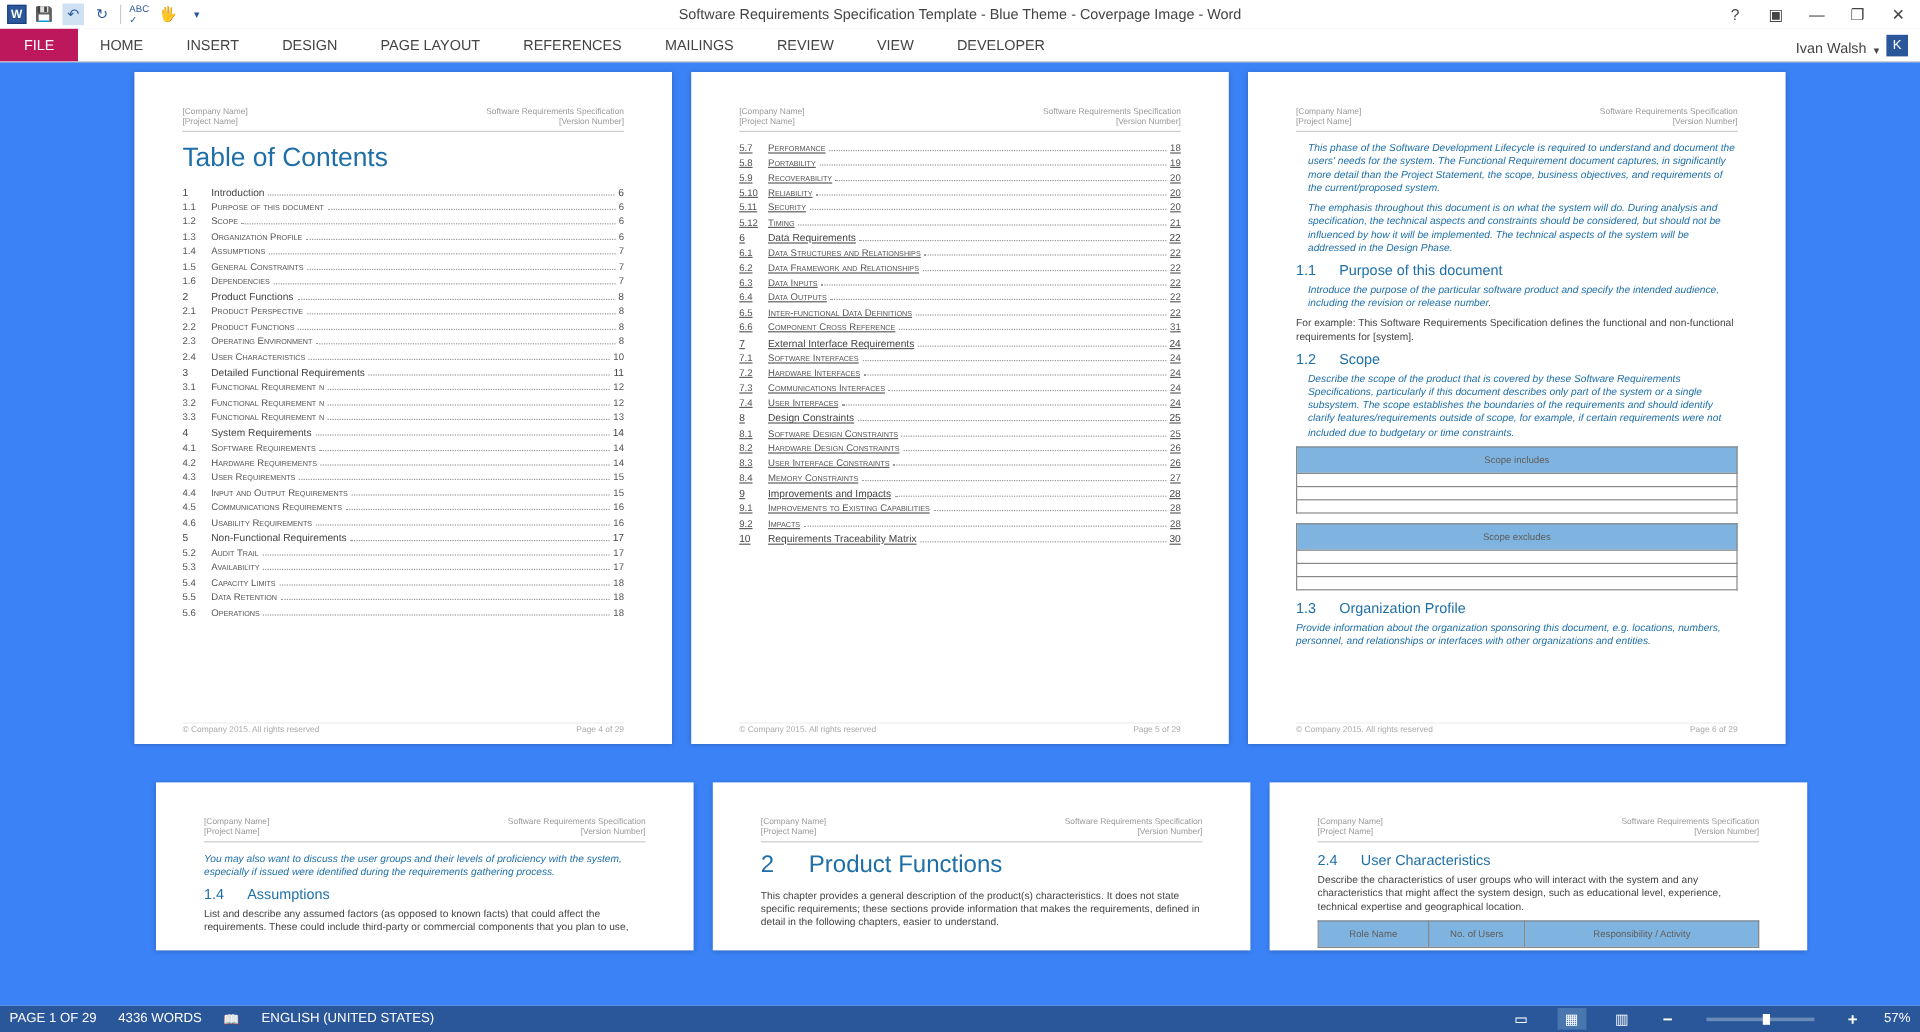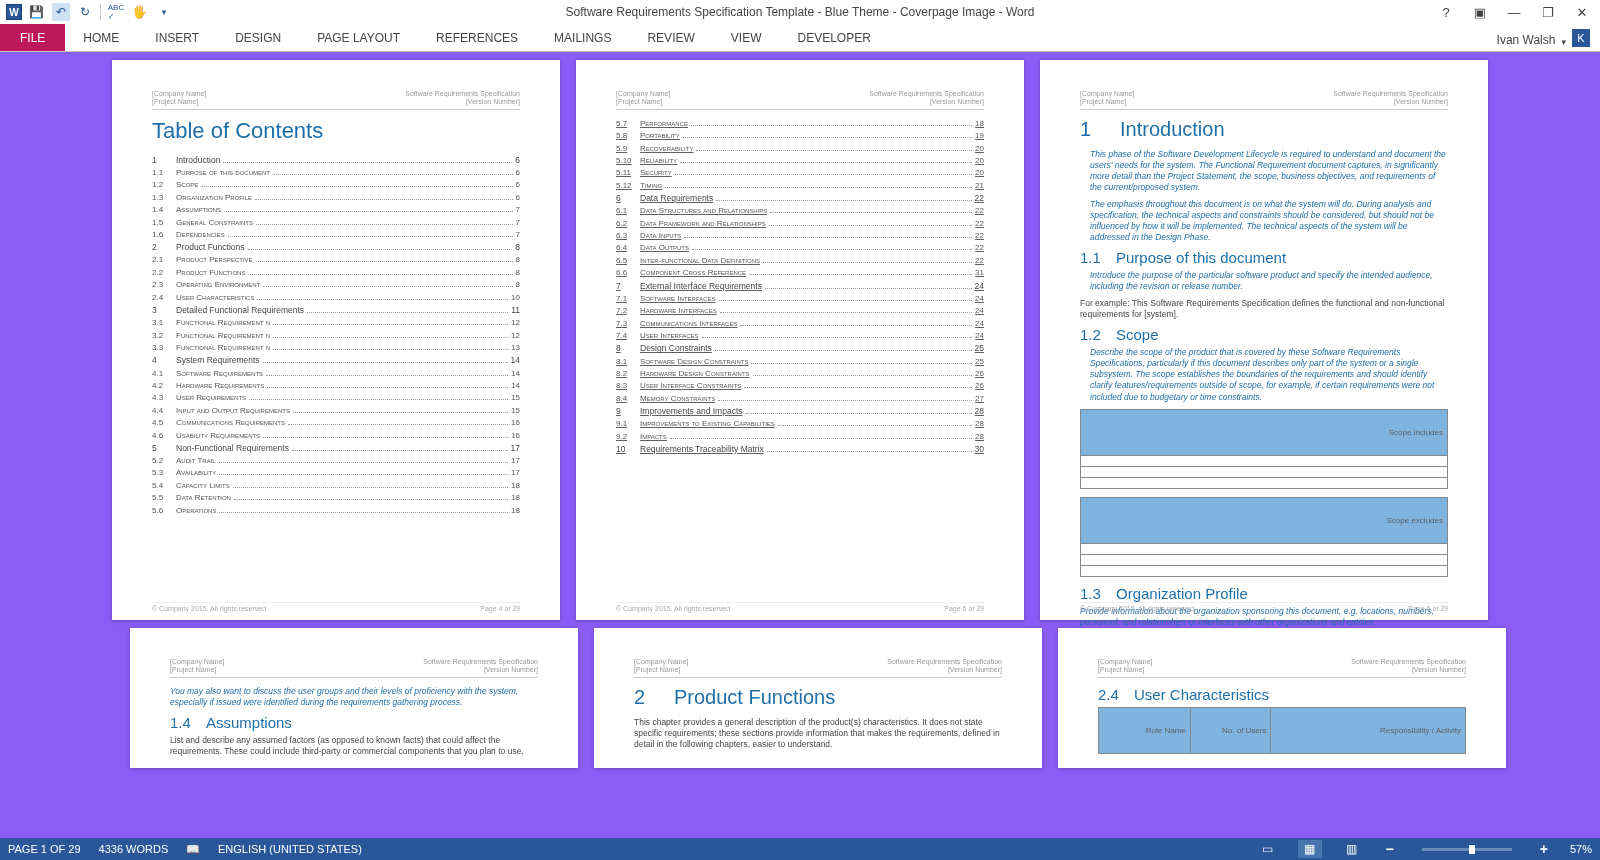--- a/index.html
+++ b/index.html
@@ -17,37 +17,37 @@
 .title-right .winbtn { width:24px; text-align:center;}
 
 
 .ribbon { height: 28px; background: #fff; display: flex; align-items:center; border-bottom: 1px solid #c5c5c5; padding-right:10px; position:relative;}
 .ribbon .tab { padding: 0 18px; height:100%; display:flex; align-items:center; font-size:12px; color:#444; cursor:pointer; text-transform:uppercase;}
 .ribbon .tab.file { background:#be185d; color:#fff; padding:0 20px;}
 .ribbon .user-area { position:absolute; right:10px; display:flex; align-items:flex-end; gap:6px; font-size:12px; color:#444;}
 .ribbon .user-area .avatar { width:18px; height:18px; background:#2a579a; color:#fff; font-size:11px; display:flex; align-items:center; justify-content:center;}
 
 
-.doc-area { flex:1; background:#8b5cf6; overflow:hidden; position:relative; display:flex; flex-direction:column;}
+.doc-area { flex:1; background:#3b82f6; overflow:hidden; position:relative; display:flex; flex-direction:column;gap:24px;}
 .pages-row { display:flex; justify-content:center; gap:16px; padding: 8px 40px;}
 .page { width:448px; background:#fff; box-shadow: 0 1px 4px rgba(0,0,0,0.25); padding: 30px 40px 20px 40px; font-size:9px; color:#5f5f5f; position:relative;}
 .page.tall { height:560px; }
 .page.short { height:140px; overflow:hidden;}
 .pg-head { display:flex; justify-content:space-between; font-size:7px; color:#999; border-bottom:1px solid #ccc; padding-bottom:2px; margin-bottom:8px;}
 .pg-head div { line-height:1.2;}
 .pg-foot { position:absolute; bottom:8px; left:40px; right:40px; display:flex; justify-content:space-between; font-size:7px; color:#aaa; border-top:1px solid #eee; padding-top:2px;}
 h1.toc-title { color:#1e6fa8; font-size:22px; font-weight:normal; margin-bottom:10px;}
 h1.sec-title { color:#1e6fa8; font-size:20px; font-weight:normal; margin-bottom:8px;}
 h1.sec-title .num { display:inline-block; width:40px;}
-h2.sub-title { color:#1e6fa8; font-size:15px; font-weight:normal; margin:6px 0 4px 0;}
+h2.sub-title { color:#1e6fa8; font-size:12px; font-weight:normal; margin:6px 0 4px 0;}
 h2.sub-title .num { display:inline-block; width:36px;}
 p.italic { font-style:italic; color:#1e6fa8; font-size:8.5px; line-height:1.3; margin-bottom:6px;}
 p.body { font-size:8.5px; color:#444; line-height:1.3; margin-bottom:6px;}
 table.scope { width:100%; border-collapse:collapse; margin-bottom:8px;}
-table.scope th { background:#7fb3e0; border:1px solid #888; font-size:8px; padding:18px 4px; text-align:right; font-weight:normal;}
+table.scope th { background:#7fb3e0; border:1px solid #888; font-size:8px; padding:6px 4px; text-align:center; font-weight:normal;}
 table.scope td { border:1px solid #888; height:11px;}
 
 
 .toc-line { display:flex; align-items:baseline; font-size:8px; line-height:1.55; color:#555;}
 .toc-line.h1 { font-weight:normal; color:#444; font-size:8.5px;}
 .toc-line .no { width:24px; flex-shrink:0;}
 .toc-line.h2 .no { padding-left:0px;}
 .toc-line .lbl { flex-shrink:0; text-transform:none;}
 .toc-line.h2 .lbl { font-variant: small-caps; }
 .toc-line .dots { flex:1; border-bottom:1px dotted #999; margin:0 3px 2px 3px;}
@@ -470,21 +470,20 @@
           <span>© Company 2015. All rights reserved</span>
           <span>Page 5 of 29</span>
         </div>
     </div>
 
     <div class="page tall">
       <div class="pg-head">
         <div><span>[Company Name]</span><br><span>[Project Name]</span></div>
         <div style="text-align:right;"><span>Software Requirements Specification</span><br><span>[Version Number]</span></div>
       </div>
-      <h1 class="sec-title"><span class="num">1</span><span>Introduction</span></h1>
       <p class="italic" style="margin-left:10px;">This phase of the Software Development Lifecycle is required to understand and document the users' needs for the system. The Functional Requirement document captures, in significantly more detail than the Project Statement, the scope, business objectives, and requirements of the current/proposed system.</p>
       <p class="italic" style="margin-left:10px;">The emphasis throughout this document is on what the system will do. During analysis and specification, the technical aspects and constraints should be considered, but should not be influenced by how it will be implemented. The technical aspects of the system will be addressed in the Design Phase.</p>
       <h2 class="sub-title"><span class="num">1.1</span><span>Purpose of this document</span></h2>
       <p class="italic" style="margin-left:10px;">Introduce the purpose of the particular software product and specify the intended audience, including the revision or release number.</p>
       <p class="body">For example: This Software Requirements Specification defines the functional and non-functional requirements for [system].</p>
       <h2 class="sub-title"><span class="num">1.2</span><span>Scope</span></h2>
       <p class="italic" style="margin-left:10px;">Describe the scope of the product that is covered by these Software Requirements Specifications, particularly if this document describes only part of the system or a single subsystem. The scope establishes the boundaries of the requirements and should identify clarify features/requirements outside of scope, for example, if certain requirements were not included due to budgetary or time constraints.</p>
       <table class="scope">
           <tbody>
             <tr>
@@ -543,20 +542,21 @@
       </div>
       <h1 class="sec-title"><span class="num">2</span><span>Product Functions</span></h1>
       <p class="body">This chapter provides a general description of the product(s) characteristics. It does not state specific requirements; these sections provide information that makes the requirements, defined in detail in the following chapters, easier to understand.</p>
     </div>
     <div class="page short">
       <div class="pg-head">
         <div><span>[Company Name]</span><br><span>[Project Name]</span></div>
         <div style="text-align:right;"><span>Software Requirements Specification</span><br><span>[Version Number]</span></div>
       </div>
       <h2 class="sub-title"><span class="num">2.4</span><span>User Characteristics</span></h2>
+      <p class="body">Describe the characteristics of user groups who will interact with the system and any characteristics that might affect the system design, such as educational level, experience, technical expertise and geographical location.</p>
       <table class="scope">
         <tbody>
             <tr>
               <th style="width:25%;">Role Name</th>
               <th style="width:22%;">No. of Users</th>
               <th>Responsibility / Activity</th>
             </tr>
       </tbody>
         </table>
     </div>

